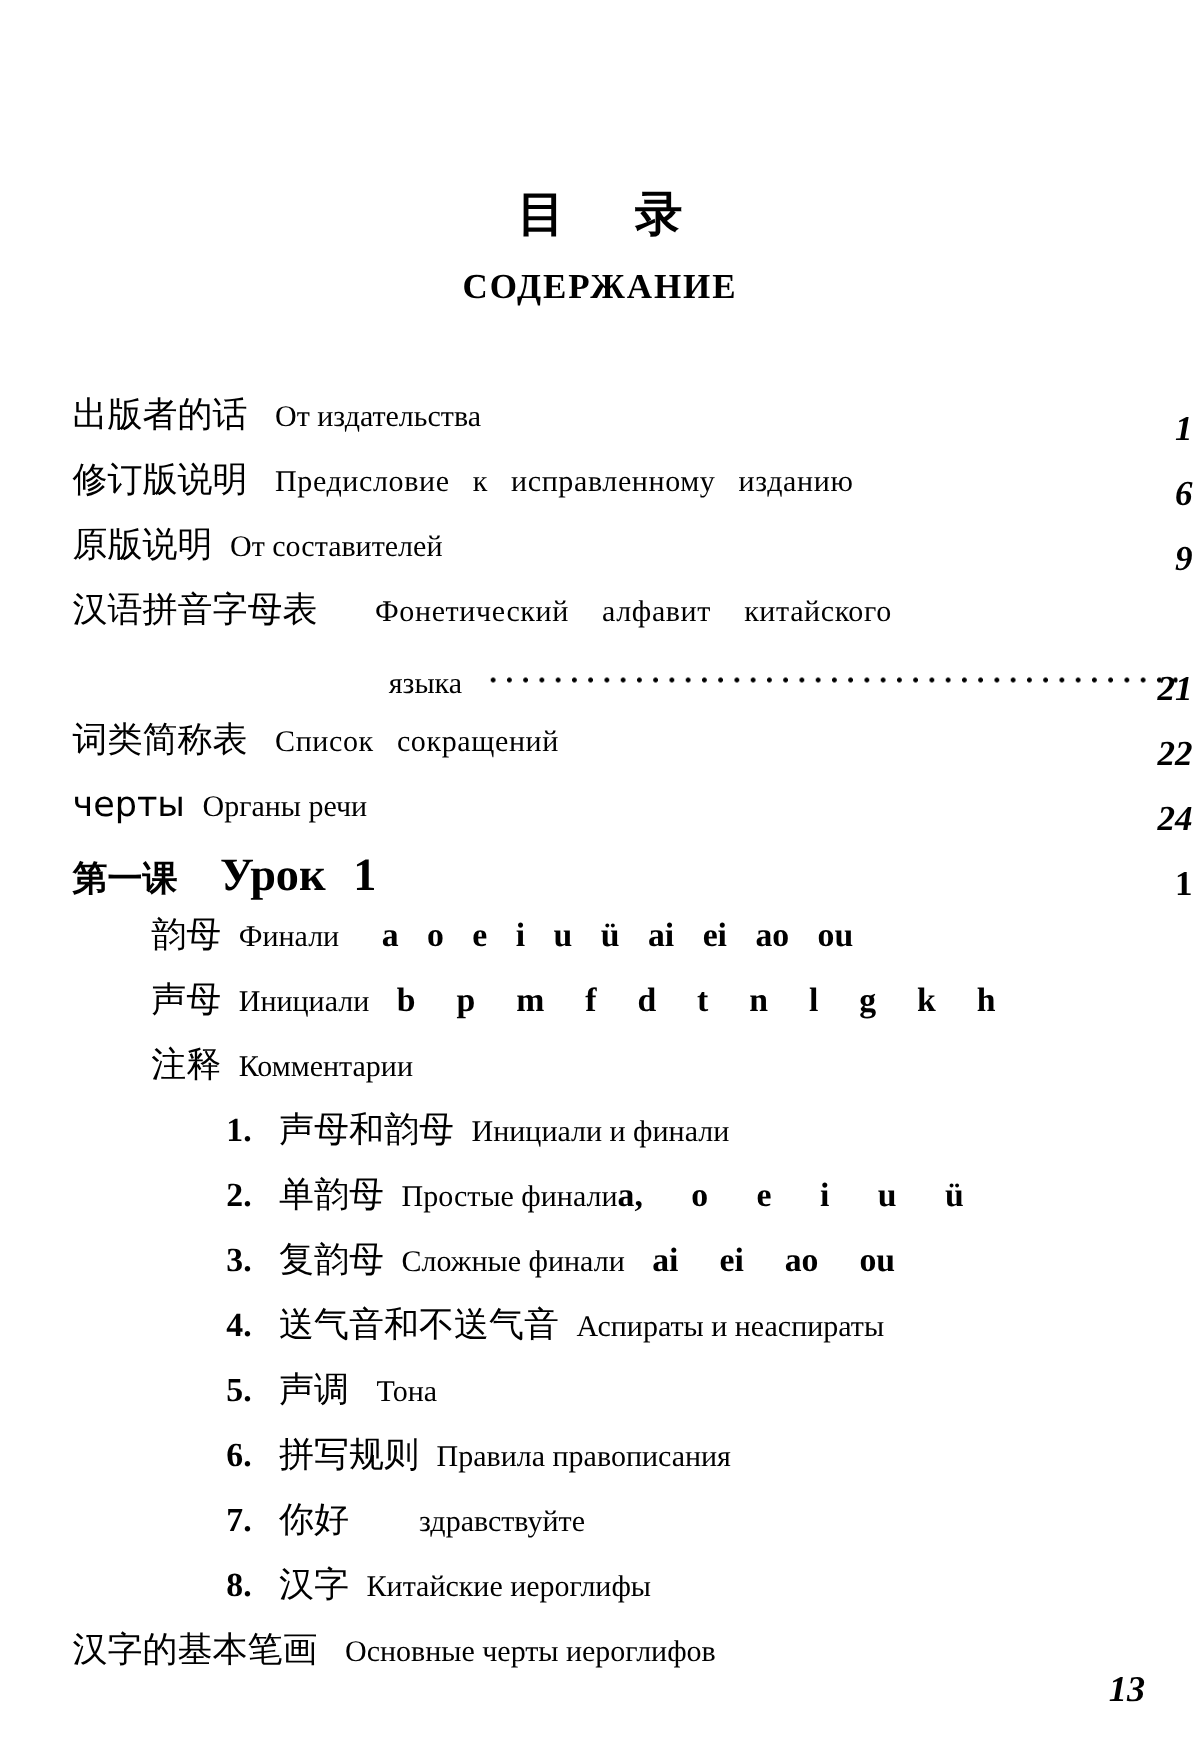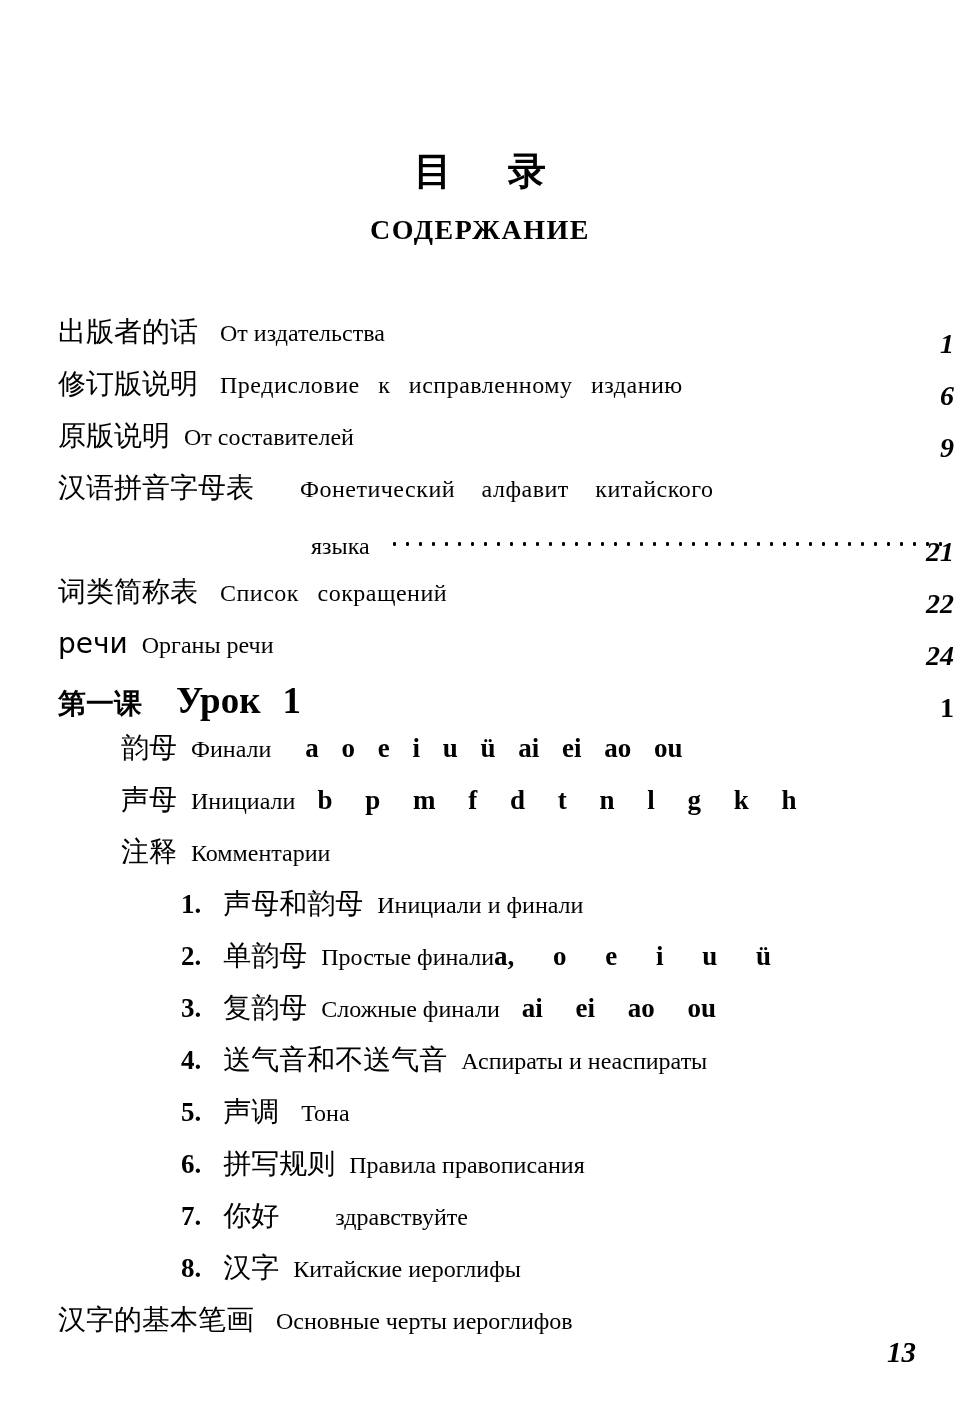--- a/index.html
+++ b/index.html
@@ -223,21 +223,21 @@
     </div>
 
     <div class="row">
       <span class="cn">词类简称表</span>
       <span class="gap-md"></span>
       <span class="ru spaced-ru">Список сокращений</span>
       <span class="pg">22</span>
     </div>
 
     <div class="row">
-      <span class="cn">речи</span>
+      <span class="cn">черты</span>
       <span class="gap-sm"></span>
       <span class="ru">Органы речи</span>
       <span class="pg">24</span>
     </div>
 
     <div class="row lesson">
       <span class="cn">第一课</span>
       <span class="gap-lg"></span>
       <span class="ru">Урок</span>
       <span class="gap-md"></span>

